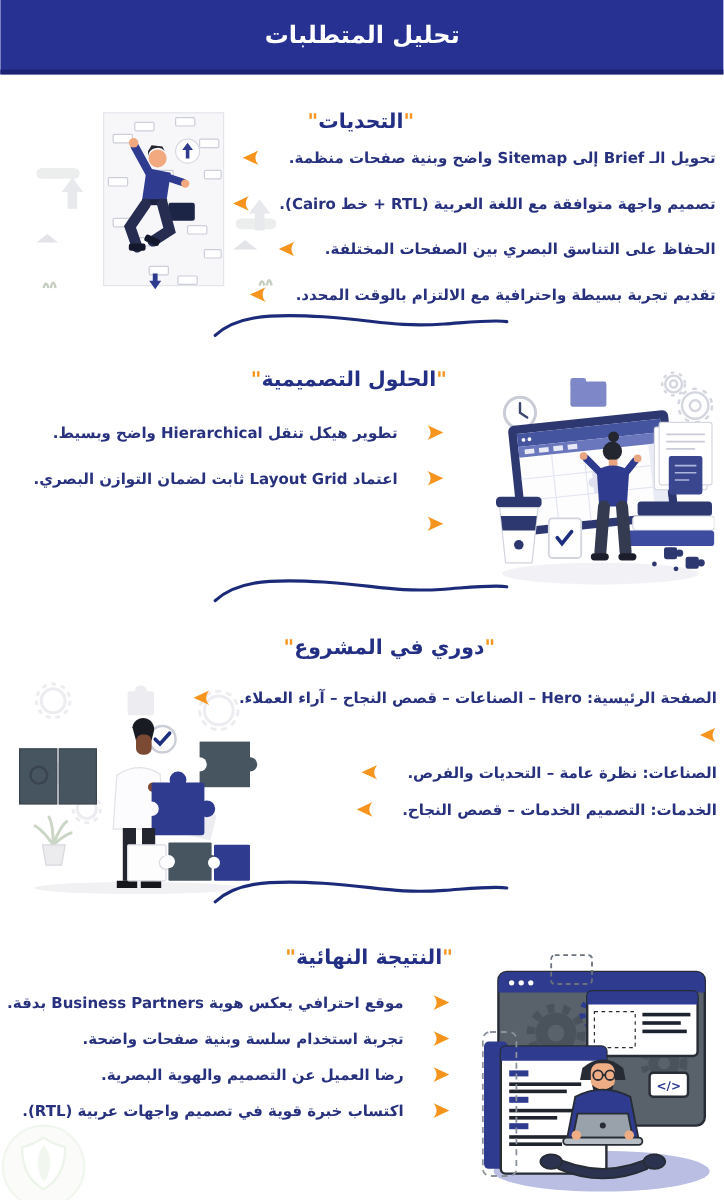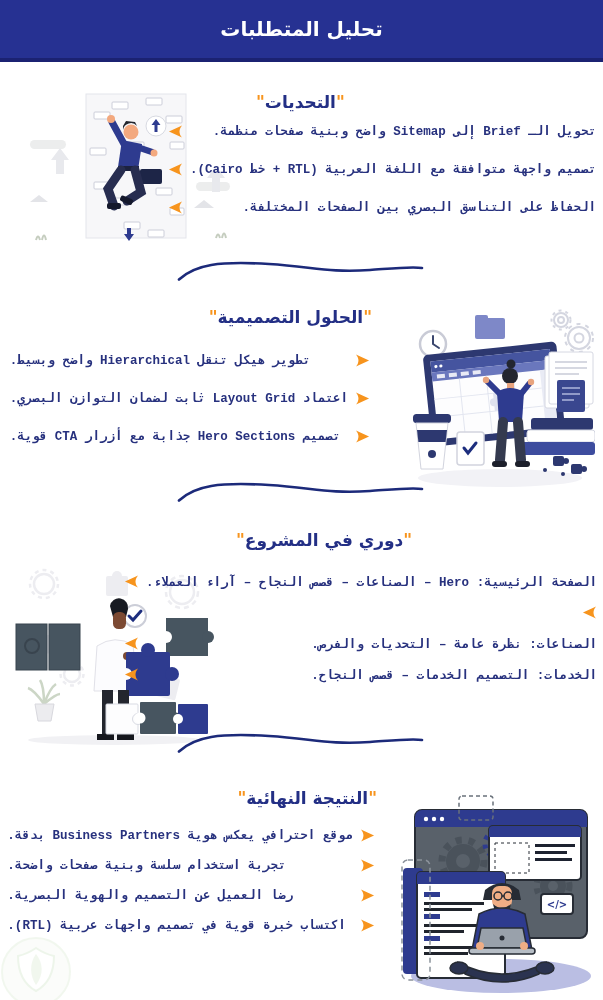--- a/index.html
+++ b/index.html
@@ -7,21 +7,21 @@
         font-family:"DejaVu Sans","Liberation Sans",sans-serif;direction:rtl;}
   
   .topbar{position:absolute;top:0;left:0;width:603px;height:58px;background:#263192;
           border-bottom:4px solid #1B2272;display:flex;align-items:center;justify-content:center;}
   .topbar h1{margin:0;color:#ffffff;font-size:20px;font-weight:bold;}
   
   .sec-title{position:absolute;margin:0;font-size:17px;font-weight:bold;color:#232F85;white-space:nowrap;}
   .sec-title .q{color:#F7941D;}
   
   .list{position:absolute;list-style:none;margin:0;padding:0;width:max-content;}
-  .list li{display:flex;align-items:center;gap:7px;justify-content:space-between;font-family:Liberation Mono, monospace;}
+  .list li{display:flex;align-items:center;gap:24px;justify-content:flex-start;}
   .l38 li{height:38px}.l31 li{height:31px}.l30 li{height:30px}
   .txt{font-size:12.5px;font-weight:bold;color:#27317E;white-space:nowrap;}
   .arrow{display:inline-flex;width:15px;height:13px;flex:0 0 auto;}
   .arrow svg{width:15px;height:13px;}
   .arrow.mirror svg{transform:scaleX(-1);}
   .divider{position:absolute;width:255px;height:30px;}
   .illus{position:absolute;}
   .watermark{position:absolute;left:-12px;top:928px;width:100px;height:100px;opacity:.28;}
 </style>
 </head>
@@ -96,20 +96,28 @@
         </span>
     </li>
     <li>
       <span class="txt">الحفاظ على التناسق البصري بين الصفحات المختلفة.</span>
       <span class="arrow mirror">
           <svg viewBox="0 0 16 13">
             <path d="M1,0 L15,6.5 L1,13 C4.6,8.7 4.6,4.3 1,0 Z" fill="#F7941D"></path>
           </svg>
         </span>
     </li>
+    <li>
+      <span class="txt">تقديم تجربة بسيطة واحترافية مع الالتزام بالوقت المحدد.</span>
+      <span class="arrow mirror">
+          <svg viewBox="0 0 16 13">
+            <path d="M1,0 L15,6.5 L1,13 C4.6,8.7 4.6,4.3 1,0 Z" fill="#F7941D"></path>
+          </svg>
+        </span>
+    </li>
   </ul>
 
   <svg class="divider" style="left:173px;top:256px" viewBox="0 0 255 30">
     <path d="M6,23.5 C22,8.5 46,5 96,8 C140,10.6 154,16.8 197,14 C217,12.6 239,10.2 249,12" fill="none" stroke="#1C2A7A" stroke-width="2.6" stroke-linecap="round"></path>
   </svg>
 
   <h2 class="sec-title" style="right:231px;top:307px"><span class="q">"</span><span>الحلول التصميمية</span><span class="q">"</span></h2>
 
   <ul class="list l38" style="right:233px;top:341px">
     <li>
@@ -127,21 +135,20 @@
           </svg>
         </span>
       <span class="txt">اعتماد Layout Grid ثابت لضمان التوازن البصري.</span>
     </li>
     <li>
       <span class="arrow">
           <svg viewBox="0 0 16 13">
             <path d="M1,0 L15,6.5 L1,13 C4.6,8.7 4.6,4.3 1,0 Z" fill="#F7941D"></path>
           </svg>
         </span>
-      <span class="txt">تصميم Hero Sections جذابة مع أزرار CTA قوية.</span>
     </li>
   </ul>
 
   <svg class="illus" style="right:8px;top:298px;width:190px;height:192px" viewBox="0 0 190 192">
     <ellipse cx="95" cy="180" rx="82" ry="9" fill="#f2f2f6"></ellipse>
     <circle cx="28" cy="46" r="13" fill="#fff" stroke="#c9cbd6" stroke-width="2.5"></circle>
     <path d="M28,46 L28,38 M28,46 L34,50" stroke="#3a466e" stroke-width="2" stroke-linecap="round"></path>
     <rect x="70" y="17" width="13" height="7" rx="2" fill="#7e88c8"></rect>
     <rect x="70" y="20" width="30" height="21" rx="2" fill="#7e88c8"></rect>
     <g fill="none" stroke="#d4d6e0" stroke-width="2">

